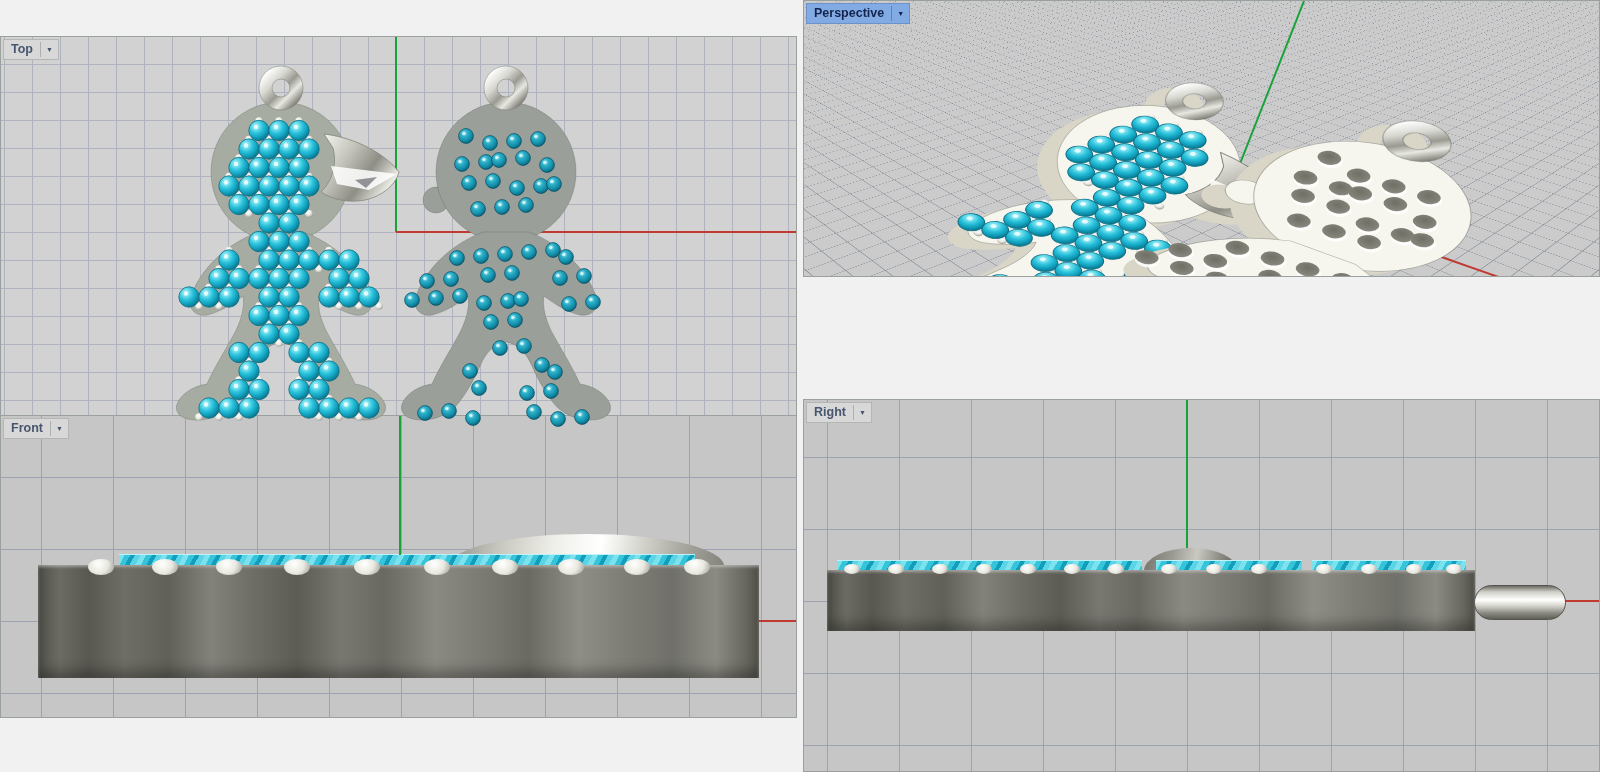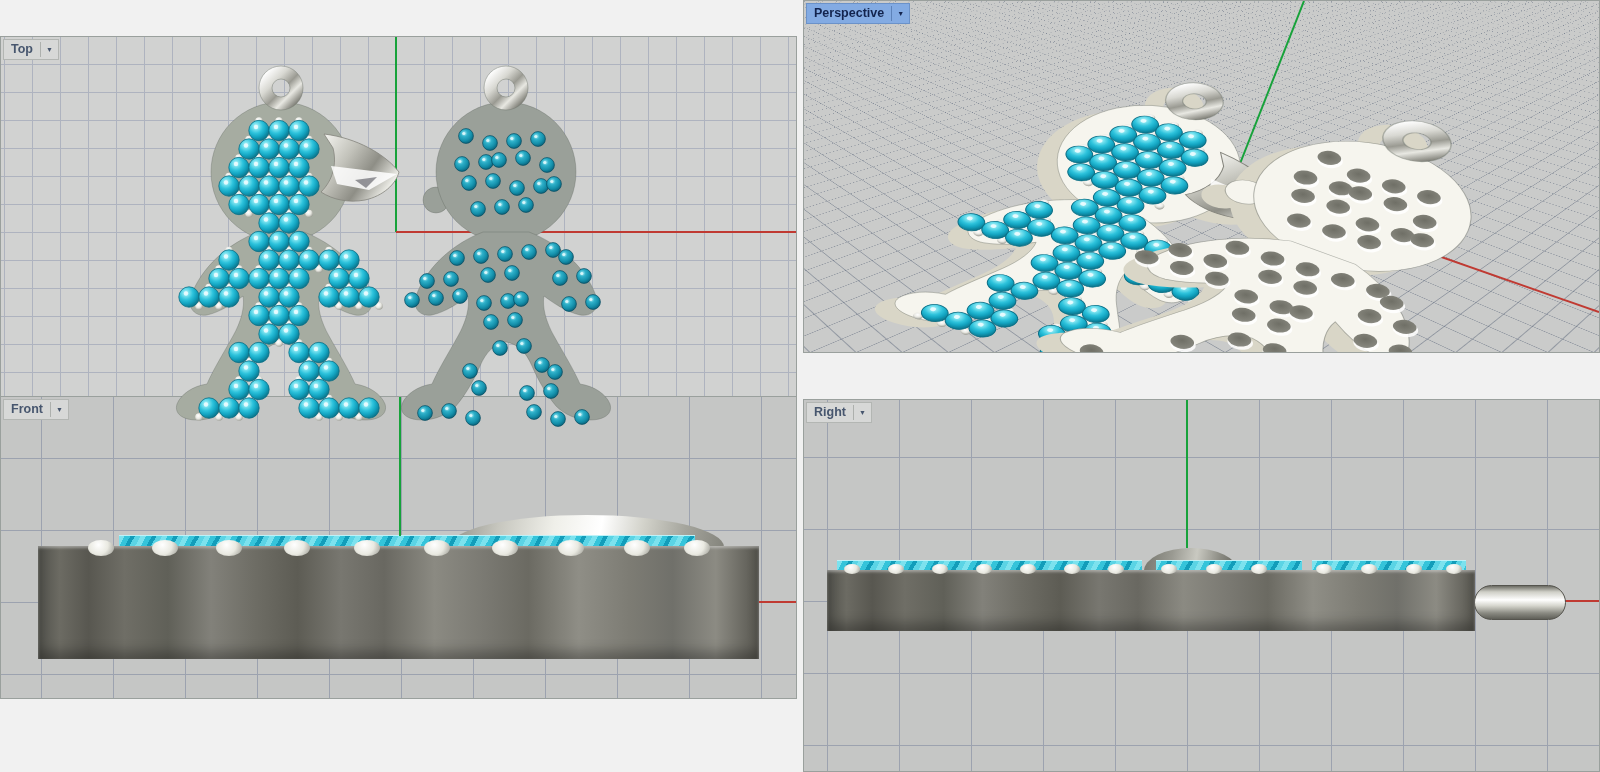--- a/index.html
+++ b/index.html
@@ -1,20 +1,20 @@
 <!DOCTYPE html>
 <html style="--splitter: #f1f1f1; --ortho-bg: #d1d2d1; --ortho-line: #aeb3bf; --coarse-bg: #c5c6c5; --coarse-line: #9ca2af; --persp-bg: #cacbca; --chip-bg: #d7d8d7; --chip-text: #47566e; --chip-active-bg: #83abe3; --chip-active-text: #13244e; --ax-red: #c03a32; --ax-green: #17a23a;"><head>
 <meta charset="utf-8">
 <style>
   html,body{margin:0;padding:0;background:#e8e8e8;font-family:"Liberation Sans",sans-serif;}
   #stage{position:relative;width:1600px;height:772px;overflow:hidden;background:var(--splitter,#f1f1f1);}
   .viewport{position:absolute;overflow:hidden;border:1px solid #9aa09d;box-sizing:border-box;background:#cfcfcf;}
   #vp-top{left:0;top:0;width:797px;height:393px;margin-top:36px;}
-  #vp-persp{left:803px;top:0;width:797px;height:353px;}
-  #vp-front{left:0;top:396px;width:797px;height:303px;}
+  #vp-persp{left:803px;top:0;width:797px;height:277px;}
+  #vp-front{left:0;top:415px;width:797px;height:303px;}
   #vp-right{left:803px;top:399px;width:797px;height:373px;}
 
   .grid-fine{position:absolute;inset:0;background-color:var(--ortho-bg,#d1d2d1);
     background-image:linear-gradient(var(--ortho-line,#aeb3bf) 1px,transparent 1px),
                      linear-gradient(90deg,var(--ortho-line,#aeb3bf) 1px,transparent 1px);
     background-size:28px 28px;background-position:3px 27px;}
   .grid-coarse{position:absolute;inset:0;background-color:var(--coarse-bg,#c5c6c5);
     background-image:linear-gradient(var(--coarse-line,#9ca2af) 1px,transparent 1px),
                      linear-gradient(90deg,var(--coarse-line,#9ca2af) 1px,transparent 1px);
     background-size:72px 72px;}

